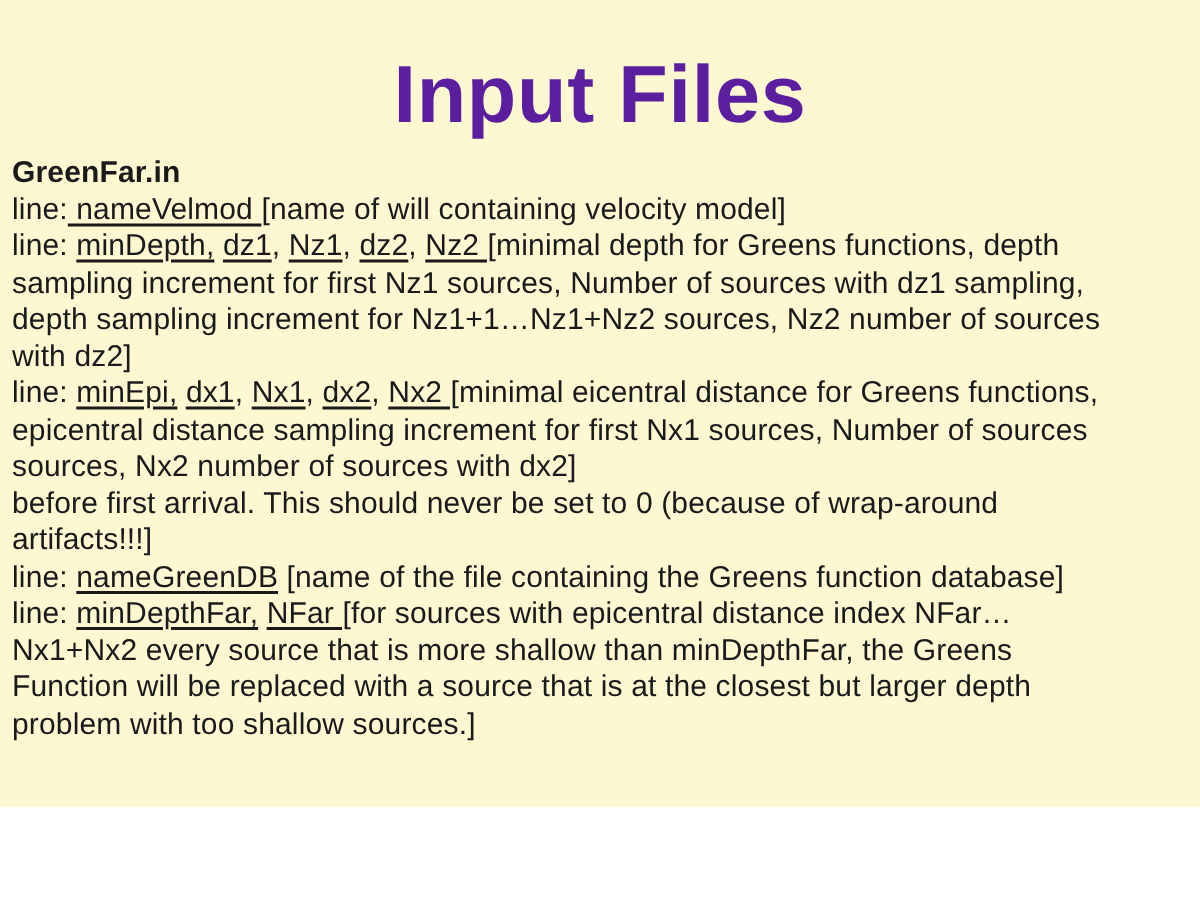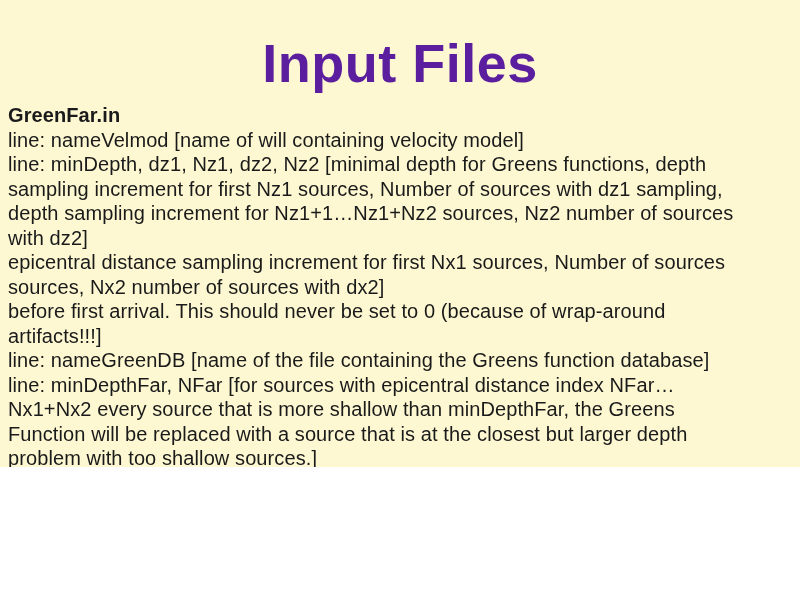--- a/index.html
+++ b/index.html
@@ -6,21 +6,21 @@
     margin: 0;
     padding: 0;
     width: 800px;
     height: 600px;
     background: #ffffff;
     font-family: "Liberation Sans", sans-serif;
     overflow: hidden;
   }
   .slide {
     width: 800px;
-    height: 467px;
+    height: 538px;
     background: var(--bg, #FDF8D2);
     box-sizing: border-box;
     overflow: hidden;
   }
   .title {
     margin: 0;
     padding-top: 34px;
     text-align: center;
     font-size: 54px;
     line-height: 58px;
@@ -37,38 +37,40 @@
     letter-spacing: 0.1px;
   }
   .heading {
     font-weight: bold;
     white-space: pre;
   }
   .line {
     white-space: pre;
   }
   .u {
+    text-decoration: underline;
     text-underline-offset: 3px;
     text-decoration-thickness: 1.5px;
     text-align: right;
   }
 </style>
 </head>
 <body>
 
 <div class="slide">
   <h1 class="title">Input Files</h1>
   <div class="body">
     <div class="heading">GreenFar.in</div>
     <div id="lines-host">
         <div class="line"><span>line:</span><span class="u"> nameVelmod </span><span>[name of will containing velocity model]</span></div>
         <div class="line"><span>line: </span><span class="u">minDepth,</span><span> </span><span class="u">dz1</span><span>, </span><span class="u">Nz1</span><span>, </span><span class="u">dz2</span><span>, </span><span class="u">Nz2 [</span><span>minimal depth for Greens functions, depth</span></div>
         <div class="line"><span>sampling increment for first Nz1 sources, Number of sources with dz1 sampling,</span></div>
         <div class="line"><span>depth sampling increment for Nz1+1…Nz1+Nz2 sources, Nz2 number of sources</span></div>
         <div class="line"><span>with dz2]</span></div>
+        <div class="line"><span>line: </span><span class="u">minEpi,</span><span> </span><span class="u">dx1</span><span>, </span><span class="u">Nx1</span><span>, </span><span class="u">dx2</span><span>, </span><span class="u">Nx2 [</span><span>minimal eicentral distance for Greens functions,</span></div>
         <div class="line"><span>epicentral distance sampling increment for first Nx1 sources, Number of sources</span></div>
         <div class="line"><span>sources, Nx2 number of sources with dx2]</span></div>
         <div class="line"><span>before first arrival. This should never be set to 0 (because of wrap-around</span></div>
         <div class="line"><span>artifacts!!!]</span></div>
         <div class="line"><span>line: </span><span class="u">nameGreenDB</span><span> [name of the file containing the Greens function database]</span></div>
         <div class="line"><span>line: </span><span class="u">minDepthFar,</span><span> </span><span class="u">NFar [</span><span>for sources with epicentral distance index NFar…</span></div>
         <div class="line"><span>Nx1+Nx2 every source that is more shallow than minDepthFar, the Greens</span></div>
         <div class="line"><span>Function will be replaced with a source that is at the closest but larger depth</span></div>
         <div class="line"><span>problem with too shallow sources.]</span></div>
       </div>

